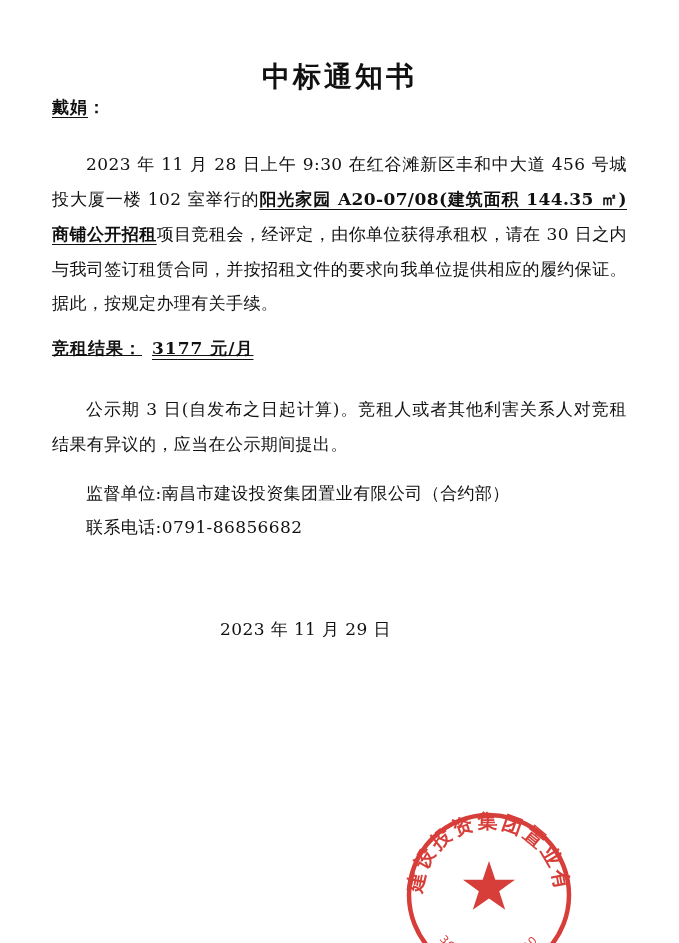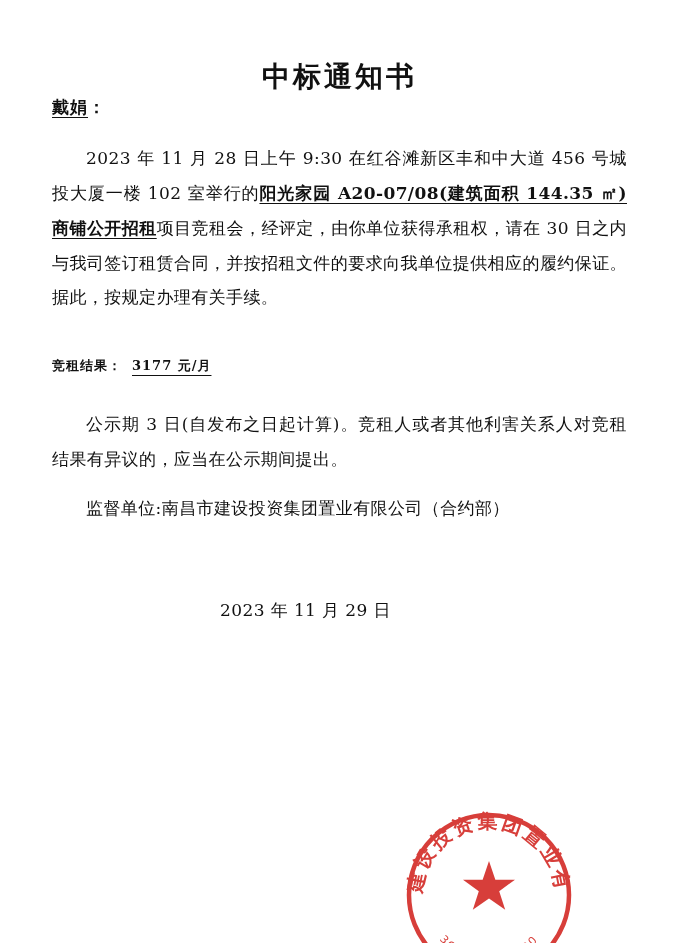--- a/index.html
+++ b/index.html
@@ -34,41 +34,42 @@
   .salutation {
     font-size: 17px;
     font-weight: bold;
     letter-spacing: 1px;
   }
   .salutation .name {
     text-decoration: underline;
     text-underline-offset: 4px;
   }
   .body-block {
-    margin-top: 22px;
+    margin-top: 28px;
     font-size: 17px;
     line-height: 2.05;
     text-align: justify;
     letter-spacing: 0.4px;
   }
   .indent {
     text-indent: 2em;
   }
   .u {
     text-decoration: underline;
     text-underline-offset: 4px;
   }
   .b {
     font-weight: bold;
   }
   .result-line {
-    margin-top: 42px;
-    font-size: 13px;
+    margin-top: 16px;
+    font-size: 17px;
     font-weight: bold;
     letter-spacing: 1px;
+    text-decoration: underline;
   }
   .result-line .result-value {
     text-decoration: underline;
     text-underline-offset: 5px;
     padding: 0 10px;
     font-weight: bold;
   }
   .notice-block {
     margin-top: 32px;
     font-size: 17px;
@@ -125,20 +126,21 @@
   </div>
 
   <div class="result-line">
     <span>竞租结果：</span><span class="result-value">3177 元/月</span>
   </div>
 
   <div class="notice-block indent">公示期 3 日(自发布之日起计算)。竞租人或者其他利害关系人对竞租结果有异议的，应当在公示期间提出。</div>
 
   <div class="contact-block">
     <div>监督单位:南昌市建设投资集团置业有限公司（合约部）</div>
+    <div>联系电话:0791-86856682</div>
   </div>
 
   <div class="signature">
     <div class="sig-date">2023 年 11 月 29 日</div>
   </div>
 
   <div class="seal">
     <svg viewBox="0 0 186 186" width="186" height="186" xmlns="http://www.w3.org/2000/svg">
       <defs>
         <path id="sealTopArc" d="M 26,93 A 67,67 0 0 1 160,93" fill="none"></path>

